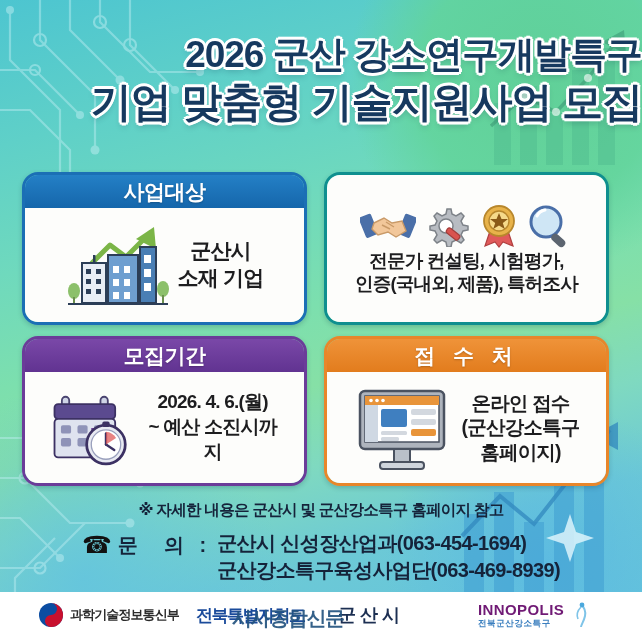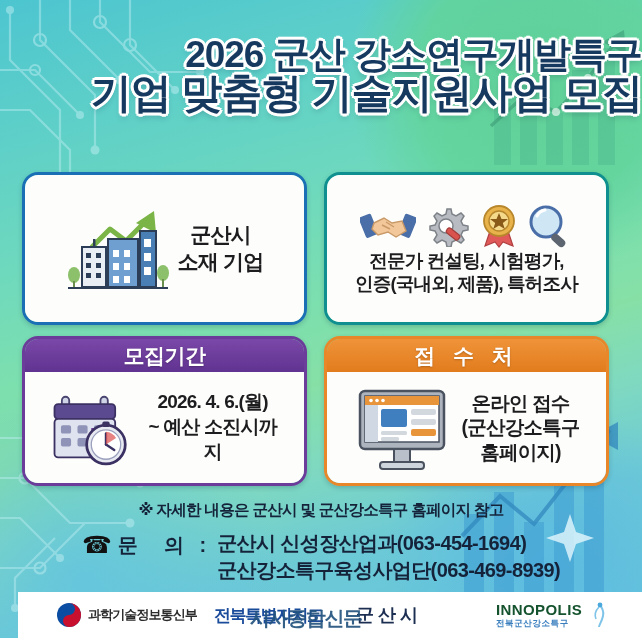--- a/index.html
+++ b/index.html
@@ -54,21 +54,21 @@
     letter-spacing: -1px;
     line-height: 1.0;
     text-shadow:
       -2px -2px 0 #fff,  2px -2px 0 #fff,
       -2px  2px 0 #fff,  2px  2px 0 #fff,
       -3px  0   0 #fff,  3px  0   0 #fff,
        0   -3px 0 #fff,  0    3px 0 #fff,
        0 4px 6px rgba(10,40,70,.28);
   }
   .title-line.l1 { font-size: 37px; }
-  .title-line.l2 { font-size: 41px; }
+  .title-line.l2 { font-size: 41px; margin-top: 9px; }
 
   
   .cards {
     position: absolute; left: 22px; top: 172px;
     width: 598px;
     display: grid;
     grid-template-columns: 285px 285px;
     grid-template-rows: 153px 150px;
     gap: 11px 17px;
     z-index: 5;
@@ -136,31 +136,30 @@
     margin-top: 2px; white-space: pre;
   }
   .contact-lines { font-size: 20px; font-weight: 700; color: #15233a; line-height: 1.35; letter-spacing: -0.6px; }
 
   
   .footer {
     position: absolute; left: 0; right: 0; bottom: 0;
     height: 46px; background: #ffffff;
     display: flex; align-items: center;
     z-index: 6;
-    margin-left: 18px;
   }
   .footer-logo { display: flex; align-items: center; gap: 6px; position: absolute; }
   .f1 { left: 38px; }
   .f2 { left: 196px; }
   .f3 { left: 338px; }
   .f4 { left: 478px; }
   .f-text { font-size: 13px; font-weight: 700; color: #2b2b2b; letter-spacing: -0.9px; }
   .f-text-blue { font-size: 17px; font-weight: 800; color: #1b4b9b; letter-spacing: -1.5px; }
   .f-text-dark { font-size: 18px; font-weight: 800; color: #1c2f52; letter-spacing: -0.5px; }
-  .innopolis-main { font-size: 15px; font-weight: 800; color: #14532d; letter-spacing: .4px; }
+  .innopolis-main { font-size: 15px; font-weight: 800; color: #701a75; letter-spacing: .4px; }
   .innopolis-sub  { font-size: 8.5px; font-weight: 700; color: #3b7fbf; letter-spacing: .6px; }
   .watermark {
     position: absolute; left: 232px; bottom: 6px;
     font-size: 20px; font-weight: 800; color: #24547f;
     letter-spacing: -1.4px; opacity: .92; z-index: 7;
   }
 </style>
 </head>
 <body>
 
@@ -252,20 +251,21 @@
   </div>
 
   <div class="title-wrap">
     <div class="title-line l1">2026 군산 강소연구개발특구</div>
     <div class="title-line l2">기업 맞춤형 기술지원사업 모집</div>
   </div>
 
   <div class="cards">
 
     <div class="card c1">
+      <div class="card-head">사업대상</div>
       <div class="card-body">
         <svg width="104" height="92" viewBox="0 0 104 92">
           <polyline points="26,44 44,26 60,38 84,14" fill="none" stroke="#7bb547" stroke-width="5" stroke-linecap="round" stroke-linejoin="round"></polyline>
           <polygon points="88,8 90,30 70,20" fill="#7bb547"></polygon>
           <rect x="16" y="44" width="24" height="40" fill="#e9eef5" stroke="#2c3e57" stroke-width="2"></rect>
           <rect x="27" y="36" width="2.5" height="9" fill="#2c3e57"></rect>
           <rect x="42" y="36" width="30" height="48" fill="#6f9fd0" stroke="#2c3e57" stroke-width="2"></rect>
           <rect x="74" y="28" width="16" height="56" fill="#4a7fb5" stroke="#2c3e57" stroke-width="2"></rect>
           <g fill="#2c3e57">
             <rect x="20" y="50" width="5" height="5"></rect>

